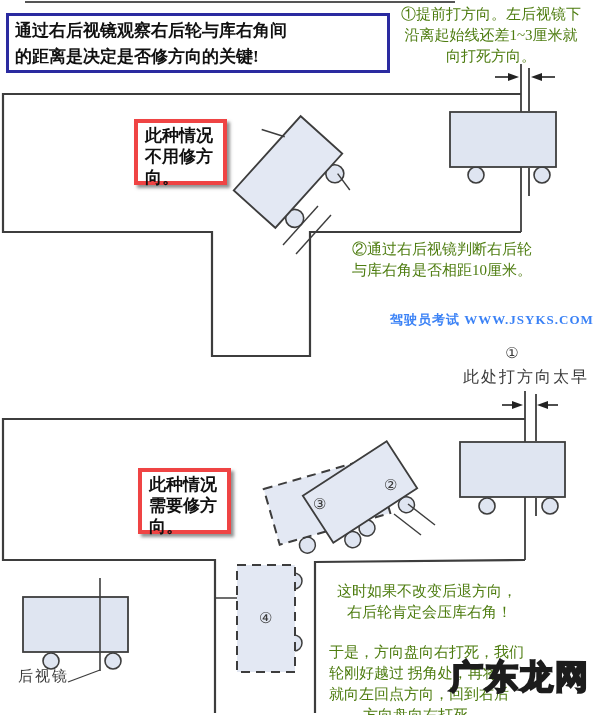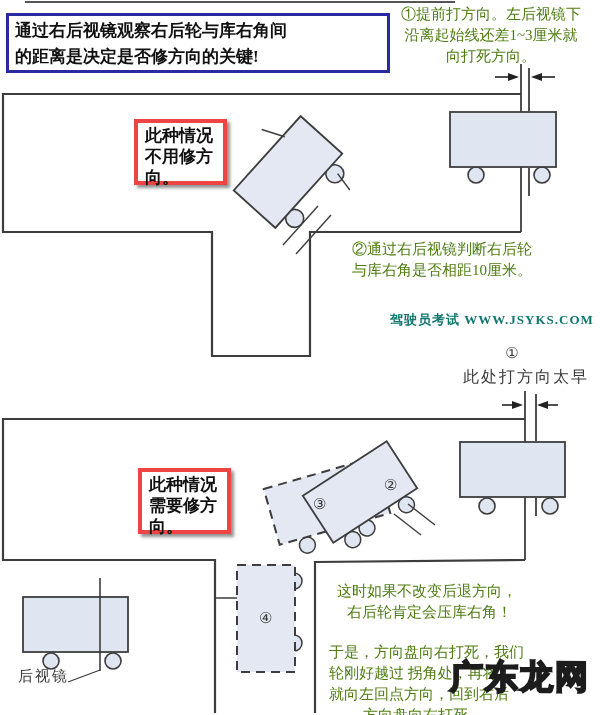--- a/index.html
+++ b/index.html
@@ -9,21 +9,21 @@
   .txt{position:absolute;color:#2e2e2e;font-family:"Liberation Serif",serif;}
   .key-note{left:6px;top:13px;width:384px;height:60px;box-sizing:border-box;
             border:3px solid #2a2aa0;background:#fff;padding:2px 6px;
             font-size:17px;font-weight:bold;color:#101010;line-height:26px;white-space:nowrap;}
   .note{font-size:15px;line-height:21px;color:#4d7c0f;}
   .note-center{text-align:center;}
   .red-box{box-sizing:border-box;border:4px solid #ef4444;background:#fff;
            box-shadow:3px 3px 3px rgba(110,110,110,.75);padding:2px 7px;
            font-size:17px;font-weight:bold;color:#101010;line-height:21px;white-space:nowrap;}
   .circled-num{font-size:15px;color:#3a3a3a;}
-  .watermark-gray{font-size:13px;font-weight:bold;color:#0f766e;letter-spacing:1px;white-space:nowrap;text-align:right;}
+  .watermark-gray{font-size:13px;font-weight:bold;color:#3b82f6;letter-spacing:1px;white-space:nowrap;text-align:right;}
   .bubble-mark{font-size:33px;font-weight:bold;color:#0369a1;letter-spacing:2px;
                -webkit-text-stroke:2.2px #1c1c1c;white-space:nowrap;z-index:5;}
   .indent10{padding-left:10px;}
   .indent34{padding-left:34px;}
   .mirror-label{font-size:15px;letter-spacing:2px;color:#3a3a3a;}
   .early-text{font-size:16px;letter-spacing:2px;color:#3a3a3a;white-space:nowrap;}
 </style>
 </head>
 <body>
 

